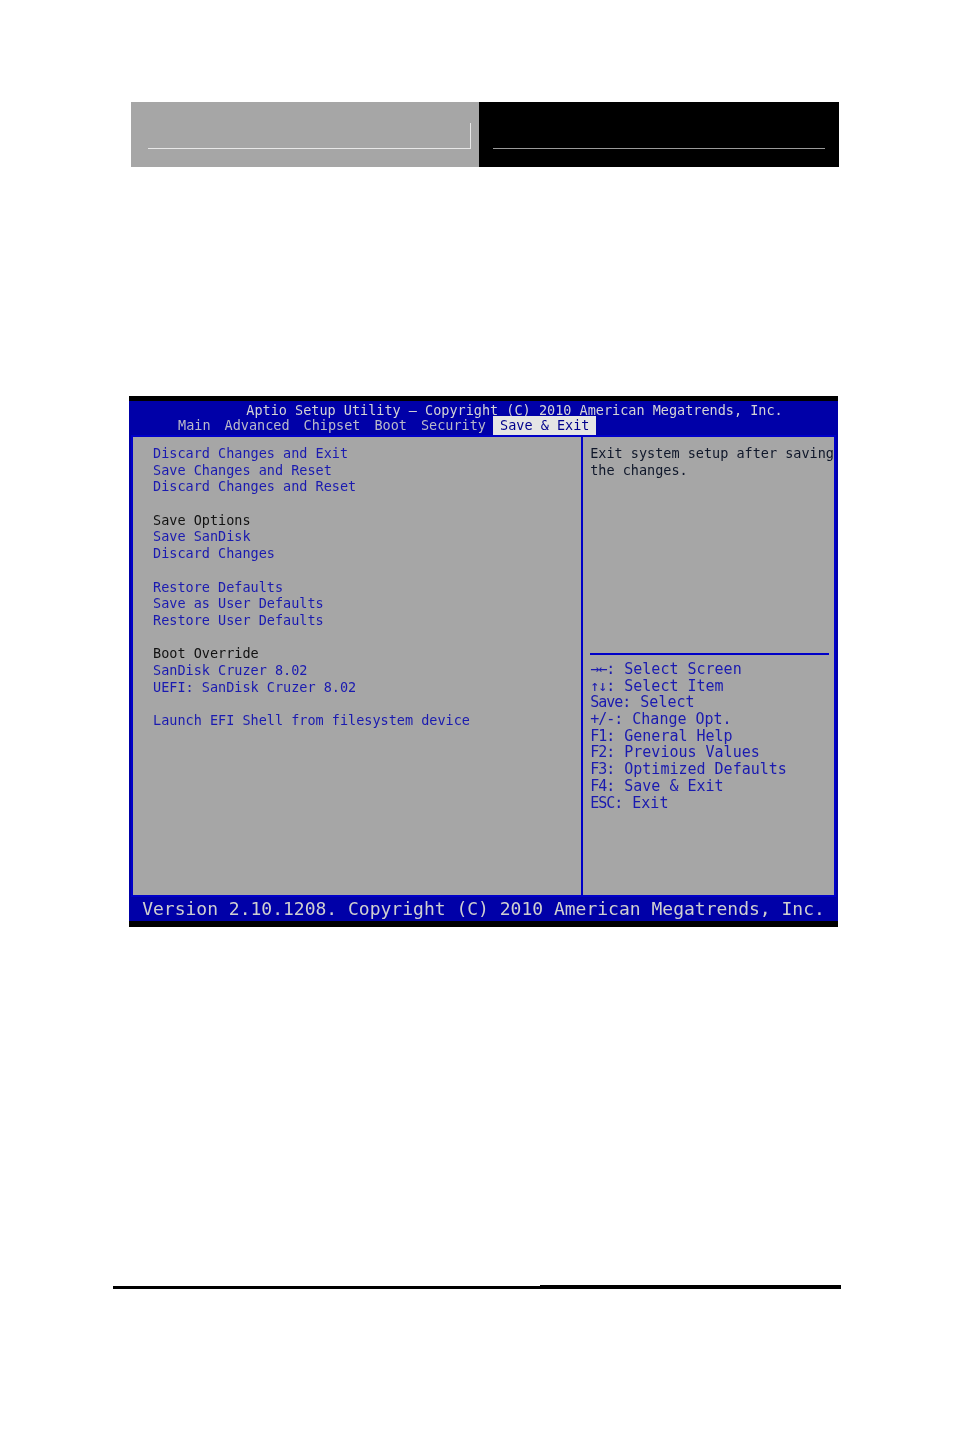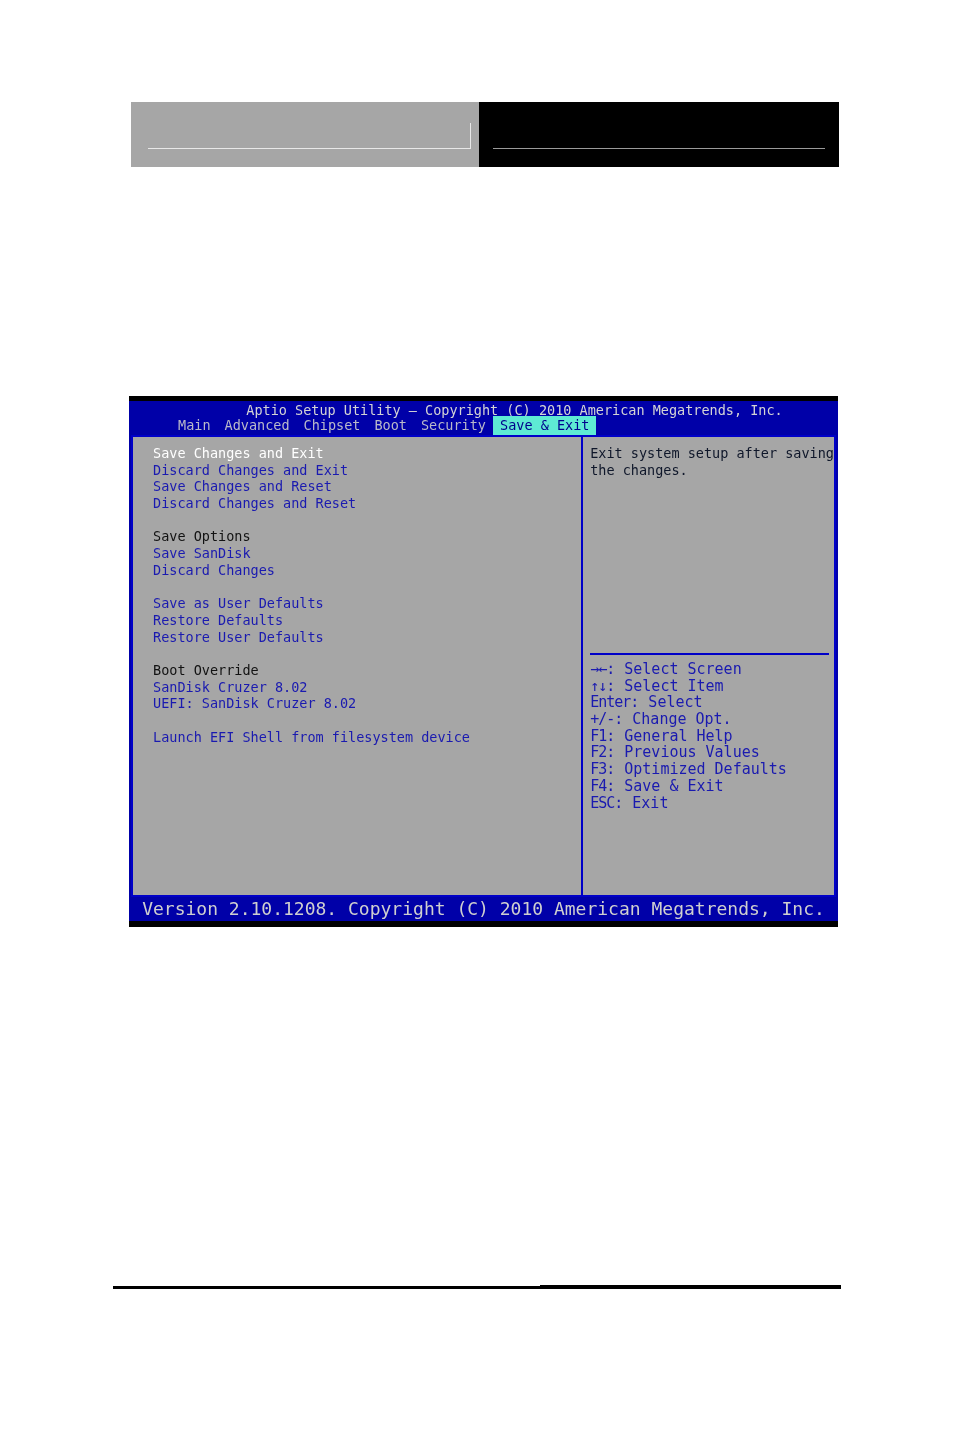--- a/index.html
+++ b/index.html
@@ -123,21 +123,21 @@
     box-sizing: border-box;
     font-size: 13.5px;
   }
   .bios-tab {
     color: #b9b9c9;
     line-height: 19px;
     padding: 0 7px;
     white-space: nowrap;
   }
   .bios-tab.active {
-    background: #5eead4;
+    background: #e5e5e5;
     color: #00008c;
   }
 
   .bios-body {
     position: absolute;
     left: 2px;
     top: 39px;
     right: 2px;
     bottom: 30px;
     background: #a6a6a6;
@@ -258,48 +258,47 @@
       <div class="bios-tab">Main</div>
       <div class="bios-tab">Advanced</div>
       <div class="bios-tab">Chipset</div>
       <div class="bios-tab">Boot</div>
       <div class="bios-tab">Security</div>
       <div class="bios-tab active">Save &amp; Exit</div>
     </div>
 
   <div class="bios-body">
     <div class="pane-left" id="menu-pane">
-        <div class="menu-line selected">Save Changes and Exit</div>
         <div class="menu-line">Discard Changes and Exit</div>
         <div class="menu-line">Save Changes and Reset</div>
         <div class="menu-line">Discard Changes and Reset</div>
         <div class="menu-line spacer"> </div>
         <div class="menu-line heading">Save Options</div>
         <div class="menu-line">Save SanDisk</div>
         <div class="menu-line">Discard Changes</div>
         <div class="menu-line spacer"> </div>
+        <div class="menu-line">Restore Defaults</div>
         <div class="menu-line">Save as User Defaults</div>
-        <div class="menu-line">Restore Defaults</div>
         <div class="menu-line">Restore User Defaults</div>
         <div class="menu-line spacer"> </div>
         <div class="menu-line heading">Boot Override</div>
         <div class="menu-line">SanDisk Cruzer 8.02</div>
         <div class="menu-line">UEFI: SanDisk Cruzer 8.02</div>
         <div class="menu-line spacer"> </div>
         <div class="menu-line">Launch EFI Shell from filesystem device</div>
       </div>
     <div class="pane-divider"></div>
     <div class="pane-right">
       <div class="help-text" id="help-desc">Exit system setup after saving
 the changes.</div>
       <div class="help-hrule"></div>
       <div class="help-keys" id="help-keys">
           <div class="help-key-line"><span class="key-glyph">→←</span><span>: Select Screen</span></div>
           <div class="help-key-line"><span class="key-glyph">↑↓</span><span>: Select Item</span></div>
-          <div class="help-key-line"><span class="key-glyph">Enter</span><span>: Select</span></div>
+          <div class="help-key-line"><span class="key-glyph">Save</span><span>: Select</span></div>
           <div class="help-key-line"><span class="key-glyph">+/-</span><span>: Change Opt.</span></div>
           <div class="help-key-line"><span class="key-glyph">F1</span><span>: General Help</span></div>
           <div class="help-key-line"><span class="key-glyph">F2</span><span>: Previous Values</span></div>
           <div class="help-key-line"><span class="key-glyph">F3</span><span>: Optimized Defaults</span></div>
           <div class="help-key-line"><span class="key-glyph">F4</span><span>: Save &amp; Exit</span></div>
           <div class="help-key-line"><span class="key-glyph">ESC</span><span>: Exit</span></div>
         </div>
     </div>
   </div>
 

